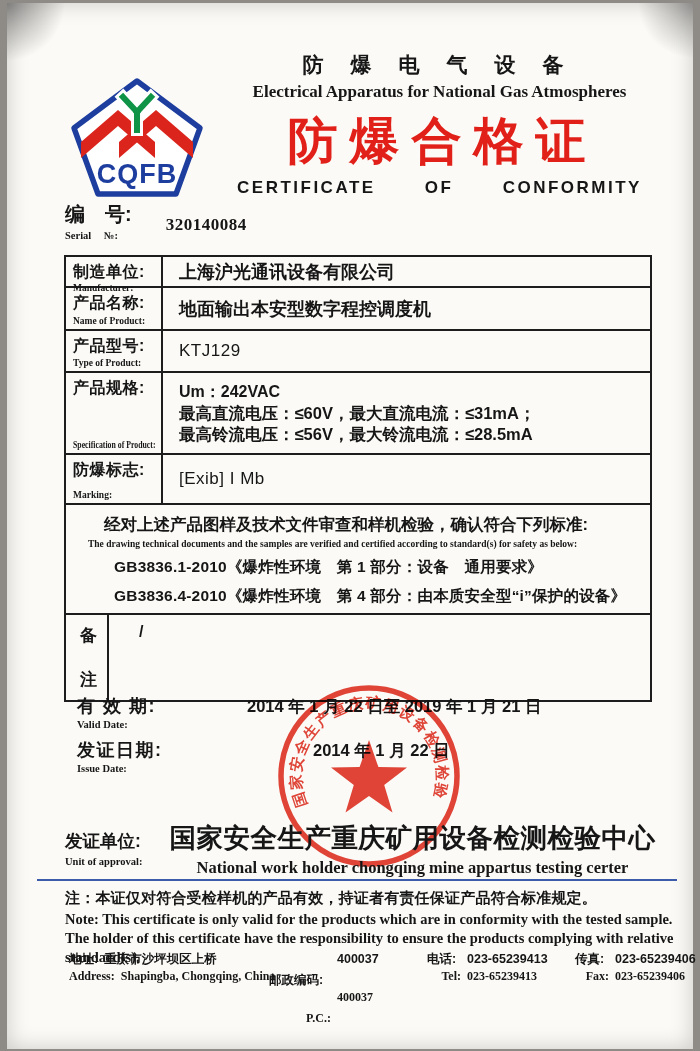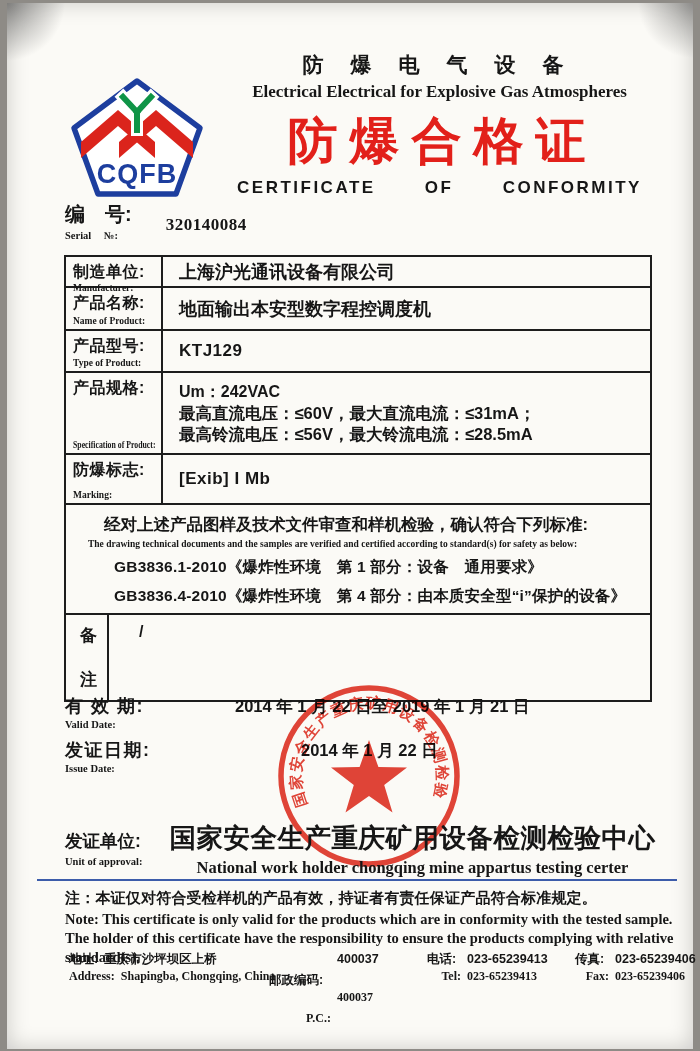--- a/index.html
+++ b/index.html
@@ -32,36 +32,36 @@
   
   .cert-table { position:absolute; left:57px; top:252px; width:588px; border:2px solid #1d1d1d; background:transparent; }
   .t-row { display:flex; border-bottom:2px solid #1d1d1d; }
   .t-row:last-child { border-bottom:none; }
   .t-label { width:97px; border-right:2px solid #1d1d1d; padding:5px 3px 3px 7px; display:flex; flex-direction:column; justify-content:space-between; }
   .t-label .cn { font-size:16px; font-weight:700; letter-spacing:0.5px; }
   .t-label .en { font-family:"Liberation Serif","DejaVu Serif",serif; font-size:9.5px; font-weight:700; white-space:nowrap; transform-origin:left center; }
   .t-label .en.tight { transform:scaleX(0.82); }
   .t-value { flex:1; padding-left:16px; display:flex; align-items:center; font-size:18px; font-weight:700; }
   .r1 { height:31px; } .r2 { height:43px; } .r3 { height:42px; } .r4 { height:82px; } .r5 { height:50px; }
-  .r3 .t-value, .r5 .t-value { font-weight:700; font-size:17px; letter-spacing:0.5px; }
+  .r3 .t-value, .r5 .t-value { font-weight:400; font-size:17px; letter-spacing:0.5px; }
   .spec-lines { flex:1; padding:5px 0 4px 16px; display:flex; flex-direction:column; justify-content:center; }
   .spec-lines div { font-size:16.5px; font-weight:700; line-height:1.28; }
   .spec-lines div:first-child { font-weight:600; font-size:16px; }
 
   .standards { height:110px; padding:9px 12px 0 12px; display:block; }
   .std-cn { font-size:16.5px; font-weight:700; text-indent:26px; }
   .std-en { font-family:"Liberation Serif","DejaVu Serif",serif; font-size:9.5px; font-weight:700; margin:3px 0 4px 10px; }
   .std-item { font-size:15.5px; font-weight:600; margin-left:36px; line-height:1.85; letter-spacing:0.2px; }
 
   .remark { height:85px; display:flex; }
   .remark .r-label { width:43px; border-right:2px solid #1d1d1d; padding:9px 0 9px 14px; display:flex; flex-direction:column; justify-content:space-between; font-size:17px; font-weight:700; }
   .remark .r-value { flex:1; padding:8px 0 0 30px; font-size:16px; font-weight:600; }
 
   
-  .dates { position:absolute; left:58px; top:691px; width:600px; }
+  .dates { position:absolute; left:70px; top:691px; width:600px; }
   .d-row { position:relative; min-height:40px; }
   .d-lbl-cn { font-size:18px; font-weight:700; letter-spacing:1.5px; }
   .d-lbl-en { font-size:10.5px; font-weight:700; font-family:"Liberation Serif","DejaVu Serif",serif; margin-top:1px; }
   .d-val { position:absolute; top:2px; font-size:16.5px; font-weight:700; white-space:nowrap; }
   .d-val.valid { left:170px; }
   .d-val.issue { left:236px; }
 
   
   .stamp { position:absolute; left:267px; top:673px; width:190px; height:200px; opacity:0.88; mix-blend-mode:multiply; pointer-events:none; }
 
@@ -100,21 +100,21 @@
     <polygon points="70,5 133,52 109,118 31,118 7,52" fill="#ffffff" stroke="#1d3e9e" stroke-width="5.5" stroke-linejoin="round"></polygon>
     <path d="M14,66 L51,34 L88,66 L88,82 L51,50 L14,82 Z" fill="#db241c"></path>
     <path d="M52,66 L89,34 L126,66 L126,82 L89,50 L52,82 Z" fill="#db241c"></path>
     <path d="M70,54 L70,36 M70,36 L56,21 M70,36 L84,21" stroke="#ffffff" stroke-width="12" fill="none" stroke-linecap="square"></path>
     <path d="M70,54 L70,36 M70,36 L56,21 M70,36 L84,21" stroke="#0f9447" stroke-width="6" fill="none" stroke-linecap="square"></path>
     <text x="70" y="107" text-anchor="middle" font-family="Liberation Sans, DejaVu Sans, sans-serif" font-size="27" font-weight="bold" fill="#1d3e9e" letter-spacing="1">CQFB</text>
   </svg>
 
   <div class="header-text">
     <div class="h-cn1">防爆电气设备</div>
-    <div class="h-en1">Electrical Electrical for Explosive Gas Atmospheres</div>
+    <div class="h-en1">Electrical Apparatus for National Gas Atmospheres</div>
     <div class="h-cn2">防爆合格证</div>
     <div class="h-en2">CERTIFICATE OF CONFORMITY</div>
   </div>
 
   <div class="serial">
     <div>
       <div class="lbl-cn">编　号:</div>
       <div class="lbl-en serif">Serial №:</div>
     </div>
     <div class="val">320140084</div>

